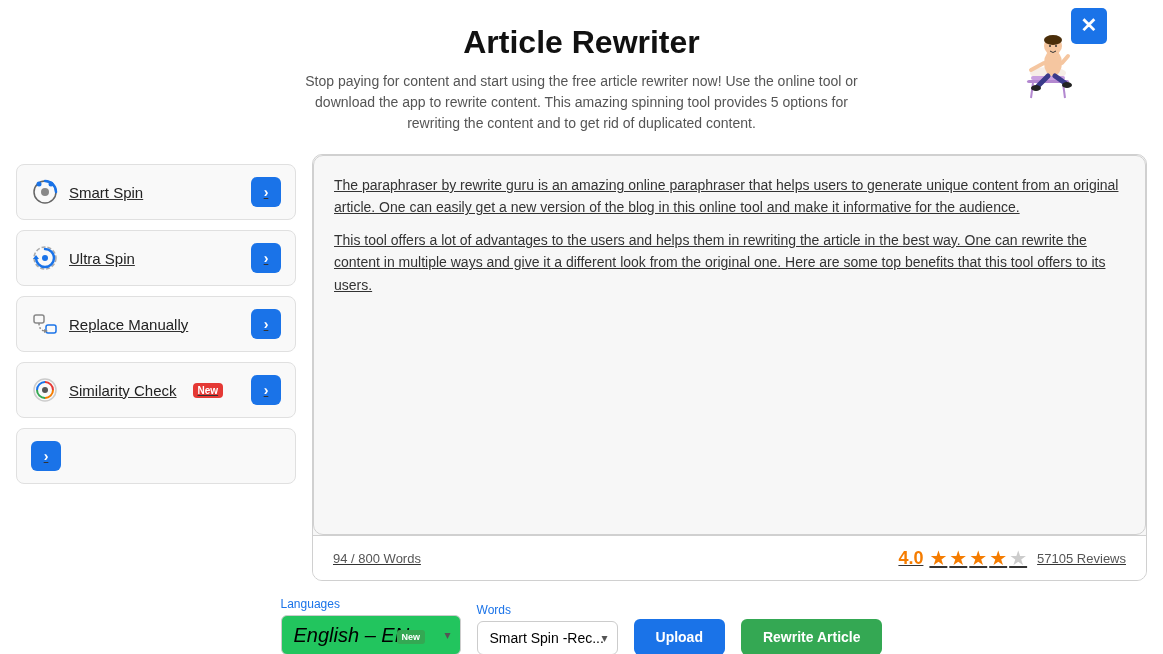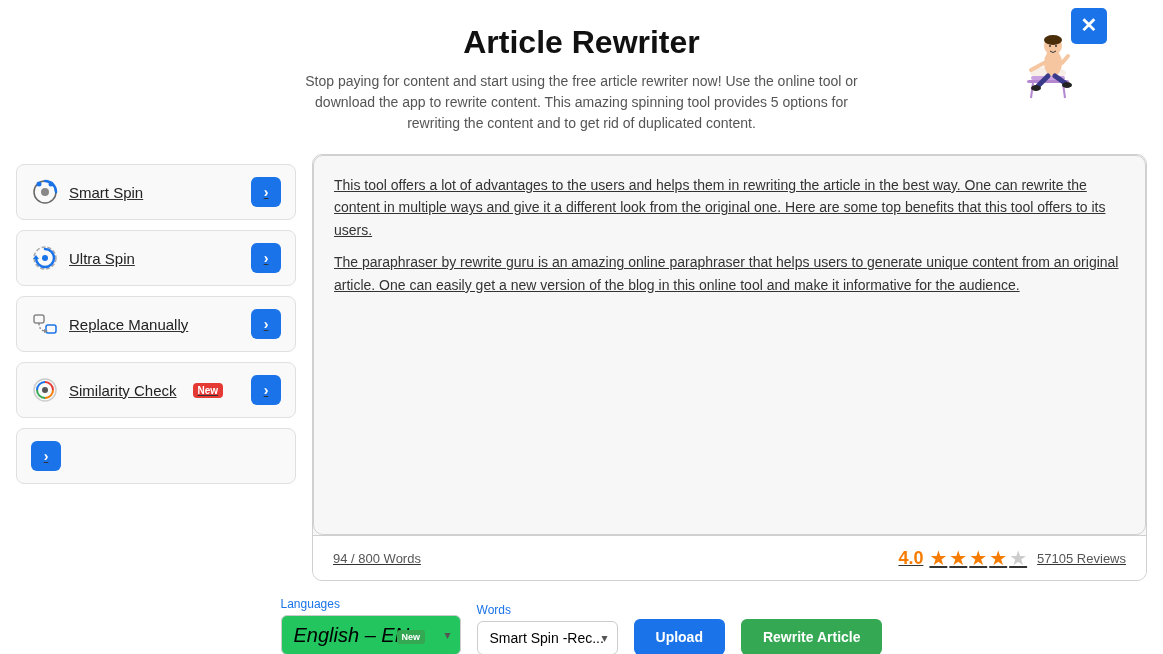--- a/index.html
+++ b/index.html
@@ -373,22 +373,22 @@
 
     <div class="sidebar-item">
       <div class="sidebar-arrow">›</div>
     </div>
 
   </div>
 
   <div class="content-area">
     <div style="border:1px solid #d0d0d0; border-radius:10px; background:#f7f7f7; overflow:hidden;">
       <div class="text-box">
+        <p>The paraphraser by rewrite guru is an amazing online paraphraser that helps users to generate unique content from an original article. One can easily get a new version of the blog in this online tool and make it informative for the audience.</p>
         <p>This tool offers a lot of advantages to the users and helps them in rewriting the article in the best way. One can rewrite the content in multiple ways and give it a different look from the original one. Here are some top benefits that this tool offers to its users.</p>
-        <p>The paraphraser by rewrite guru is an amazing online paraphraser that helps users to generate unique content from an original article. One can easily get a new version of the blog in this online tool and make it informative for the audience.</p>
       </div>
       <div style="border-top:1px solid #d0d0d0; background:#fff; padding:10px 20px; display:flex; align-items:center; justify-content:space-between;">
         <span class="word-count">94 / 800 Words</span>
         <div class="rating-section">
           <span class="rating-number">4.0</span>
           <div class="stars">
             <span class="star">★</span>
             <span class="star">★</span>
             <span class="star">★</span>
             <span class="star">★</span>

